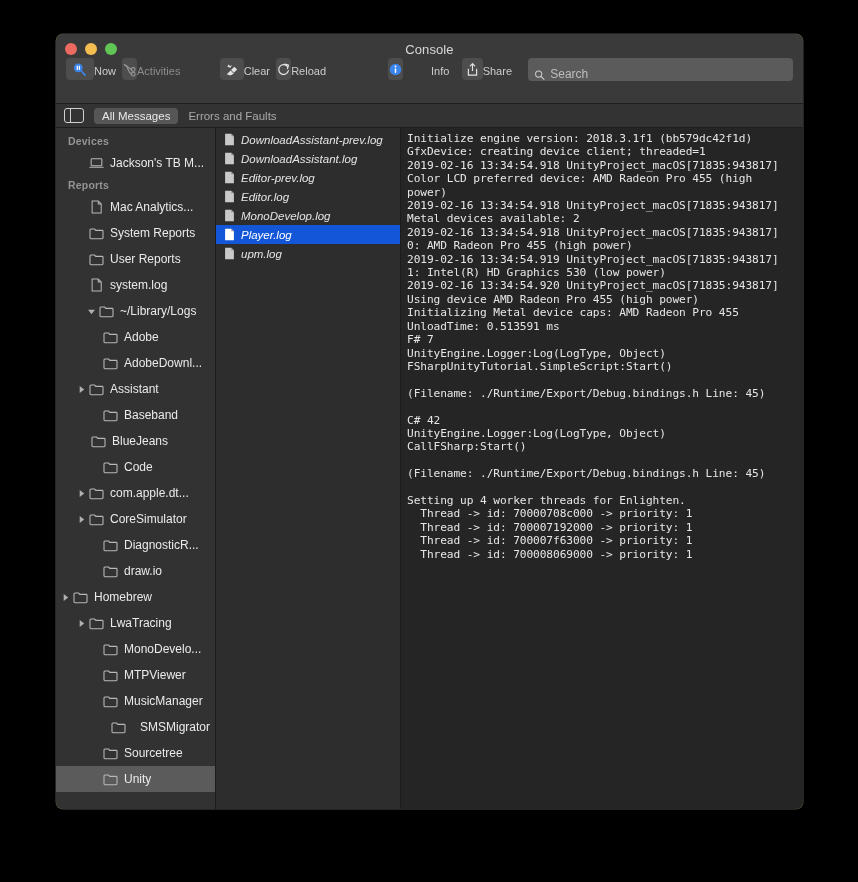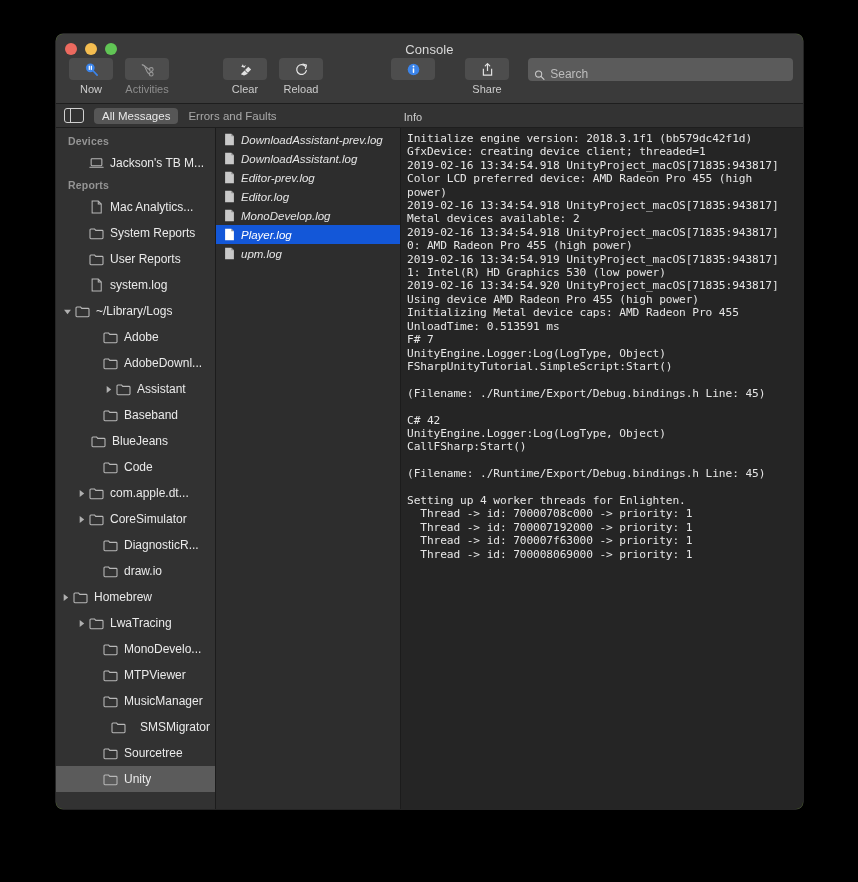--- a/index.html
+++ b/index.html
@@ -47,21 +47,21 @@
     letter-spacing: 0.1px;
   }
 
   #tool-items {
     position: absolute; top: 24px; left: 0; width: 100%;
     height: 46px;
     display: flex; align-items: flex-start;
   }
   .tool {
     width: 50px;
-    display: flex; flex-direction: column; align-items: center;
+    display: flex; flex-direction: row; align-items: center;
     cursor: default;
   }
   .tool .btn {
     width: 44px; height: 22px;
     background: #4d4d4d;
     border-radius: 4px;
     display: flex; align-items: center; justify-content: center;
   }
   .tool .lbl {
     font-size: 11px; color: #ccc; margin-top: 3px; white-space: nowrap;
@@ -329,21 +329,21 @@
         <div class="srow" style="padding-left: 18px;">
           <span class="tri"></span>
           <span class="sicon">
             <svg width="13" height="14" viewBox="0 0 14 16">
               <path d="M2 1.2 L9 1.2 L12.4 4.6 L12.4 14.8 L2 14.8 Z" fill="none" stroke="#b8b8b8" stroke-width="1.15"></path>
               <path d="M9 1.2 L9 4.6 L12.4 4.6" fill="none" stroke="#b8b8b8" stroke-width="1.15"></path>
             </svg>
           </span>
           <span class="slabel">system.log</span>
         </div>
-        <div class="srow" style="padding-left: 4px;">
+        <div class="srow" style="padding-left: 4px; margin-left: 24px;">
           <span class="tri">
             <svg width="9" height="9" viewBox="0 0 10 10">
               <path d="M1.2 3 L8.8 3 L5 8 Z" fill="#b0b0b0"></path>
             </svg>
           </span>
           <span class="sicon">
             <svg width="15" height="13" viewBox="0 0 16 14">
               <path d="M1 3.2 A1 1 0 0 1 2 2.2 L6 2.2 L7.2 3.6 L14 3.6 A1 1 0 0 1 15 4.6 L15 11.6 A1 1 0 0 1 14 12.6 L2 12.6 A1 1 0 0 1 1 11.6 Z" fill="none" stroke="#b8b8b8" stroke-width="1.15"></path>
             </svg>
           </span>
@@ -360,21 +360,21 @@
         </div>
         <div class="srow" style="padding-left: 32px;">
           <span class="tri"></span>
           <span class="sicon">
             <svg width="15" height="13" viewBox="0 0 16 14">
               <path d="M1 3.2 A1 1 0 0 1 2 2.2 L6 2.2 L7.2 3.6 L14 3.6 A1 1 0 0 1 15 4.6 L15 11.6 A1 1 0 0 1 14 12.6 L2 12.6 A1 1 0 0 1 1 11.6 Z" fill="none" stroke="#b8b8b8" stroke-width="1.15"></path>
             </svg>
           </span>
           <span class="slabel">AdobeDownl...</span>
         </div>
-        <div class="srow" style="padding-left: 18px; margin-left: 27px;">
+        <div class="srow" style="padding-left: 18px;">
           <span class="tri">
             <svg width="9" height="9" viewBox="0 0 10 10">
               <path d="M3 1.2 L3 8.8 L8 5 Z" fill="#b0b0b0"></path>
             </svg>
           </span>
           <span class="sicon">
             <svg width="15" height="13" viewBox="0 0 16 14">
               <path d="M1 3.2 A1 1 0 0 1 2 2.2 L6 2.2 L7.2 3.6 L14 3.6 A1 1 0 0 1 15 4.6 L15 11.6 A1 1 0 0 1 14 12.6 L2 12.6 A1 1 0 0 1 1 11.6 Z" fill="none" stroke="#b8b8b8" stroke-width="1.15"></path>
             </svg>
           </span>

